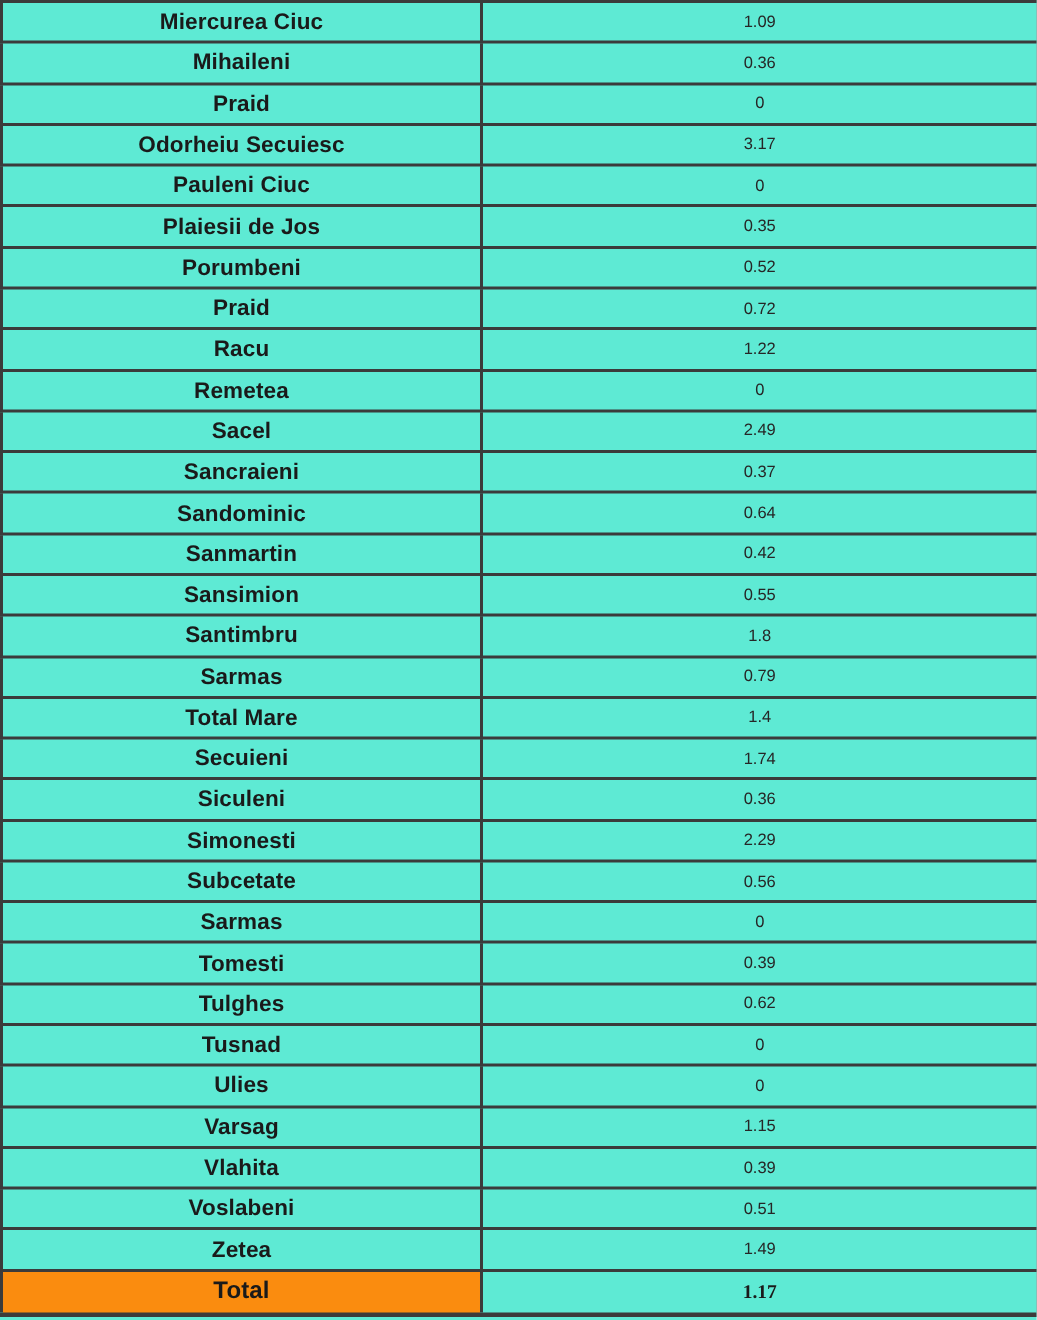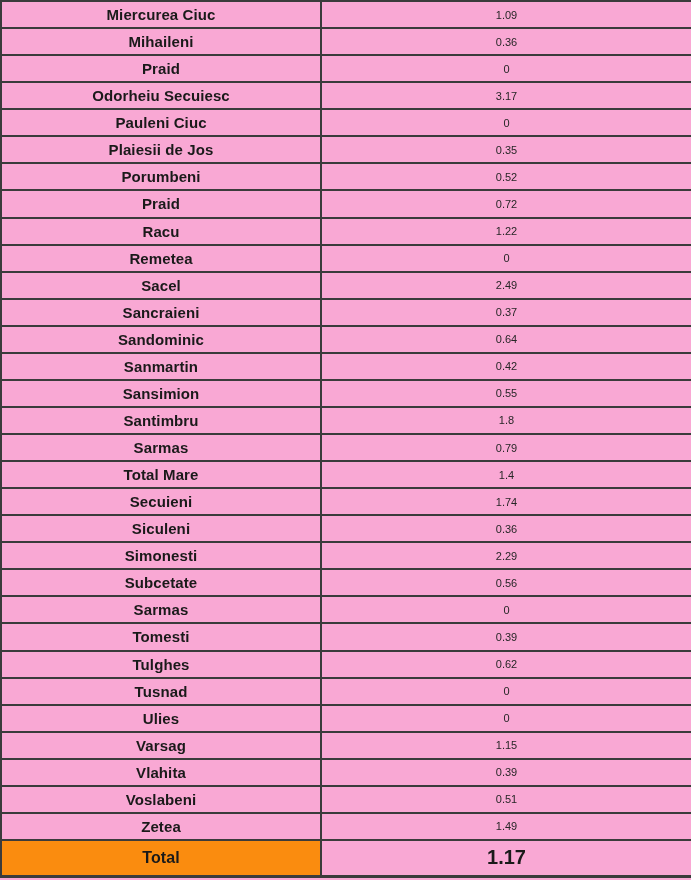--- a/index.html
+++ b/index.html
@@ -9,21 +9,21 @@
     --value-text: #262626;
   }
   html, body {
     margin: 0;
     padding: 0;
     background: #ffffff;
   }
   .page {
     width: 691px;
     height: 880px;
-    background: #f9a8d4;
+    background: #5eead4;
     box-sizing: border-box;
   }
   table.data-table {
     width: 691px;
     height: 878px;
     border-collapse: collapse;
     table-layout: fixed;
     font-family: "Liberation Sans", sans-serif;
   }
   table.data-table td {
@@ -47,23 +47,24 @@
     font-size: 11px;
     color: var(--value-text);
   }
   tr.total-row td.name-cell {
     background: var(--orange);
     font-size: 16px;
     border-bottom-width: 3px;
   }
   tr.total-row td.value-cell {
     font-weight: 700;
-    font-size: 20px;
+    font-size: 13px;
     color: var(--name-text);
     border-bottom-width: 3px;
+    font-family: Liberation Serif, serif;
   }
 </style>
 </head>
 <body>
 
 <div class="page">
   <table class="data-table">
     <tbody id="table-body">
         <tr>
           <td class="name-cell">Miercurea Ciuc</td>

